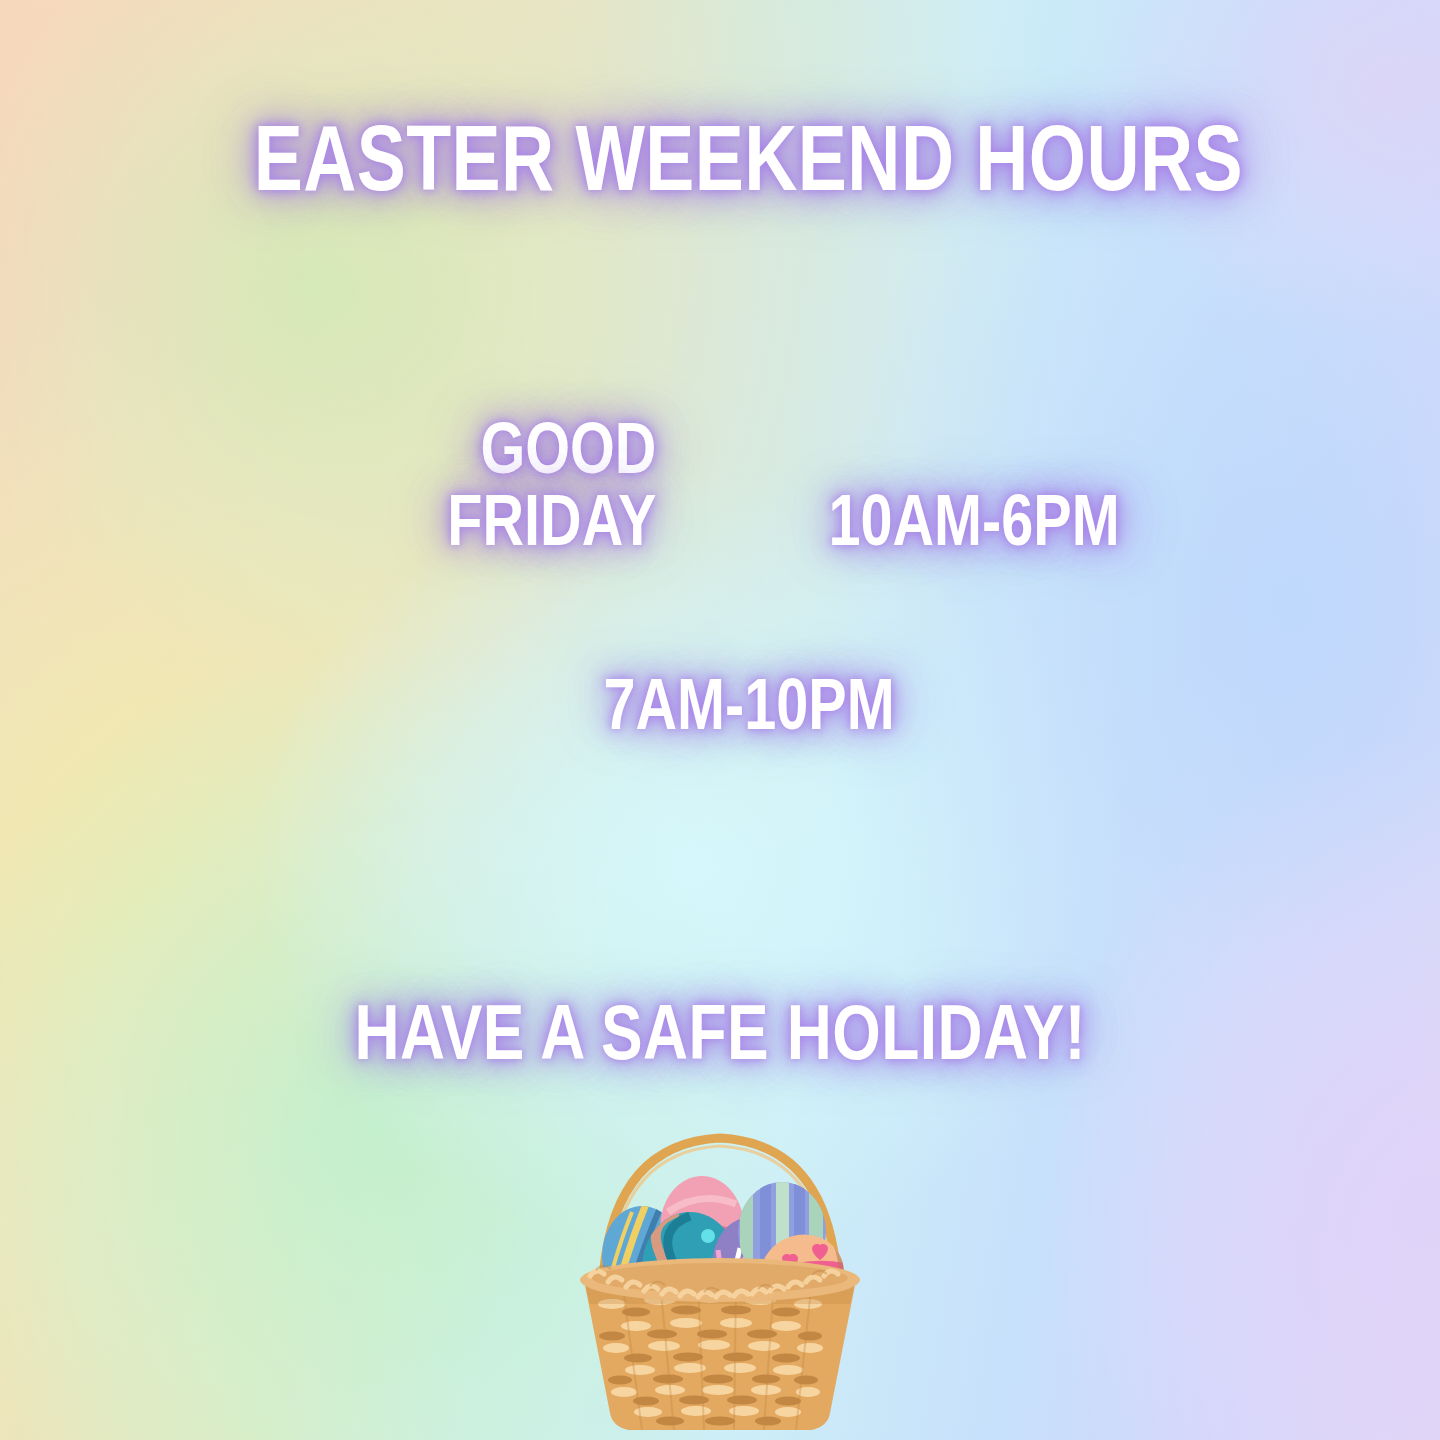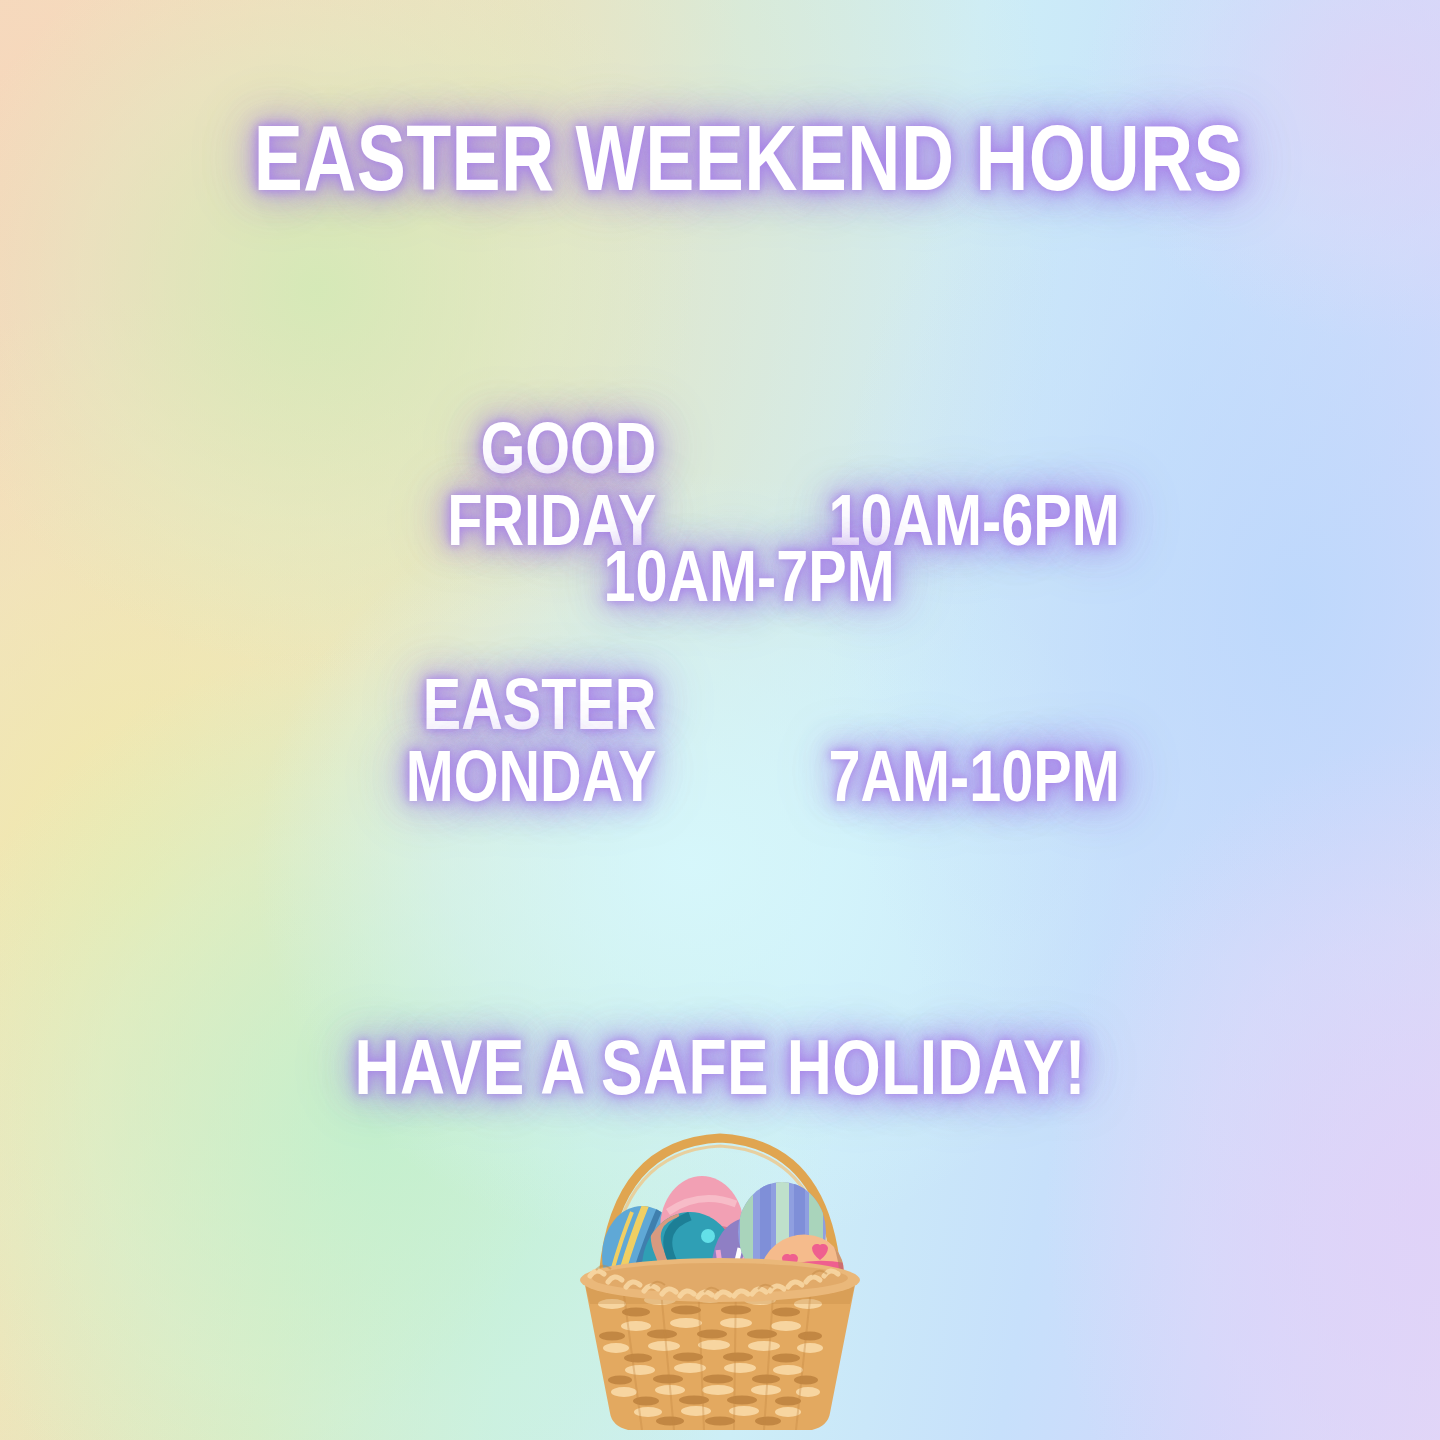--- a/index.html
+++ b/index.html
@@ -157,21 +157,21 @@
   .sched-day .condense,
   .sched-time .condense {
     font-size: 72px;
     color: #ffffff;
     font-family: "Liberation Sans Narrow", "Liberation Sans", sans-serif;
     font-weight: 700;
     line-height: 1;
   }
 
   #closing {
-    top: 1028px;
+    top: 993px;
     font-size: 78px;
     text-decoration: underline;
   }
 
   
   #basket-illustration {
     position: absolute;
     left: 50%;
     transform: translateX(-50%);
     top: 1108px;
@@ -202,25 +202,23 @@
   <div class="poster-text glow" id="title"><span class="condense">EASTER WEEKEND HOURS</span></div>
 
   <div id="schedule">
 
     <div class="schedule-row">
       <div class="sched-day glow"><span class="condense">GOOD FRIDAY</span></div>
       <div class="sched-time glow"><span class="condense">10AM-6PM</span></div>
     </div>
 
     <div class="schedule-row">
-      <div class="sched-time glow"><span class="condense">10AM-7PM</span></div>
     </div>
 
     <div class="schedule-row">
-      <div class="sched-day glow"><span class="condense">EASTER MONDAY</span></div>
       <div class="sched-time glow"><span class="condense">7AM-10PM</span></div>
     </div>
 
   </div>
 
   <div class="poster-text glow" id="closing"><span class="condense">HAVE A SAFE HOLIDAY!</span></div>
 
   <div id="basket-illustration">
     <svg viewBox="0 0 340 332" xmlns="http://www.w3.org/2000/svg">
       <defs>

